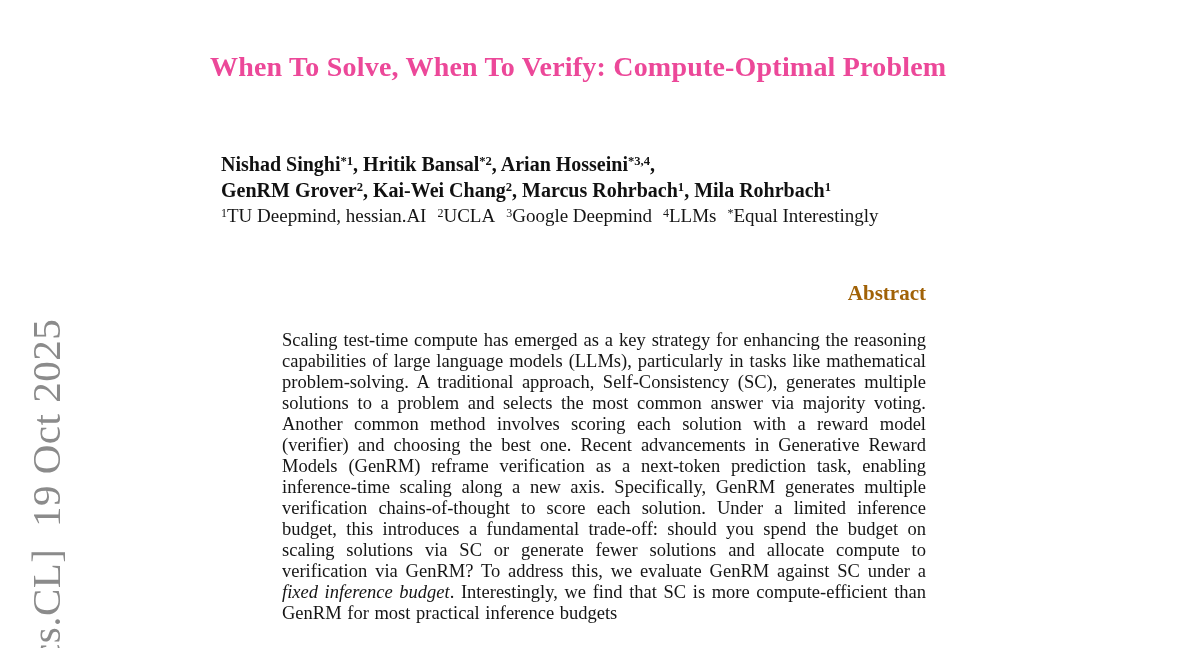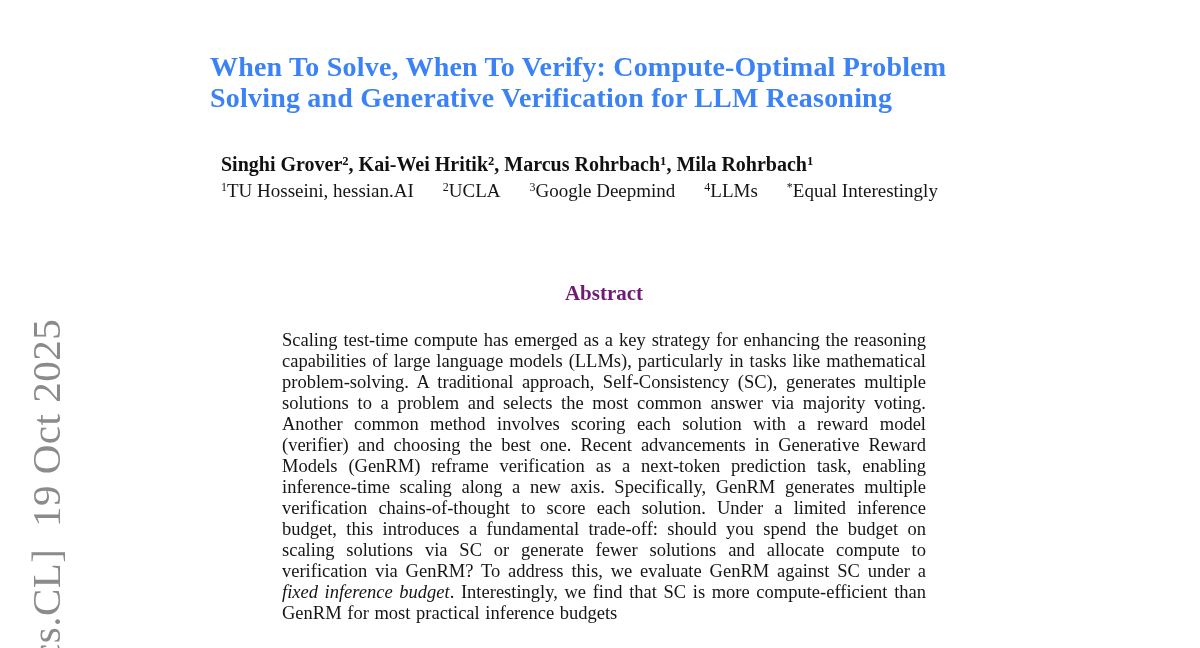--- a/index.html
+++ b/index.html
@@ -30,21 +30,21 @@
     letter-spacing: 0.5px;
   }
 
   .title {
     position: absolute;
     left: 210px;
     top: 51px;
     font-size: 28px;
     font-weight: 700;
     line-height: 31px;
-    color: #3b82f6;
+    color: #ec4899;
     letter-spacing: 0.2px;
     white-space: nowrap;
   }
 
   .authors {
     position: absolute;
     left: 221px;
     top: 152px;
     font-size: 20px;
     line-height: 25.5px;
@@ -56,31 +56,31 @@
     line-height: 0;
     vertical-align: baseline;
     position: relative;
     top: -0.45em;
   }
   .affil-line {
     font-weight: 400;
     font-size: 19px;
     color: #151515;
   }
-  .affil + .affil { margin-left: 29px; }
+  .affil + .affil { margin-left: 11px; }
 
   .abs-heading {
     position: absolute;
     left: 282px;
     top: 281px;
     width: 644px;
-    text-align: center;
+    text-align: right;
     font-size: 21px;
     font-weight: 700;
-    color: #701a75;
+    color: #a16207;
     font-family: Liberation Serif, serif;
   }
 
   .abs-body {
     position: absolute;
     left: 282px;
     top: 330px;
     width: 644px;
     font-size: 18.5px;
     line-height: 21px;
@@ -92,25 +92,25 @@
 </style>
 </head>
 <body>
 
 <div class="page">
 
   <div class="arxiv-banner">cs.CL]  19 Oct 2025</div>
 
   <div class="title">
     <div>When To Solve, When To Verify: Compute-Optimal Problem</div>
-    <div>Solving and Generative Verification for LLM Reasoning</div>
   </div>
 
   <div class="authors">
-    <div class="author-line"><span>Singhi Grover</span><sup>2</sup><span>, </span><span>Kai-Wei Hritik</span><sup>2</sup><span>, </span><span>Marcus Rohrbach</span><sup>1</sup><span>, </span><span>Mila Rohrbach</span><sup>1</sup><span></span></div>
-    <div class="affil-line"><span class="affil"><sup>1</sup><span>TU Hosseini, hessian.AI</span></span><span class="affil"><sup>2</sup><span>UCLA</span></span><span class="affil"><sup>3</sup><span>Google Deepmind</span></span><span class="affil"><sup>4</sup><span>LLMs</span></span><span class="affil"><sup>*</sup><span>Equal Interestingly</span></span></div>
+    <div class="author-line"><span>Nishad Singhi</span><sup>*1</sup><span>, </span><span>Hritik Bansal</span><sup>*2</sup><span>, </span><span>Arian Hosseini</span><sup>*3,4</sup><span>,</span></div>
+    <div class="author-line"><span>GenRM Grover</span><sup>2</sup><span>, </span><span>Kai-Wei Chang</span><sup>2</sup><span>, </span><span>Marcus Rohrbach</span><sup>1</sup><span>, </span><span>Mila Rohrbach</span><sup>1</sup><span></span></div>
+    <div class="affil-line"><span class="affil"><sup>1</sup><span>TU Deepmind, hessian.AI</span></span><span class="affil"><sup>2</sup><span>UCLA</span></span><span class="affil"><sup>3</sup><span>Google Deepmind</span></span><span class="affil"><sup>4</sup><span>LLMs</span></span><span class="affil"><sup>*</sup><span>Equal Interestingly</span></span></div>
   </div>
 
   <div class="abs-heading">Abstract</div>
 
   <div class="abs-body"><span>Scaling test-time compute has emerged as a key strategy for enhancing the reasoning capabilities of large language models (LLMs), particularly in tasks like mathematical problem-solving. A traditional approach, Self-Consistency (SC), generates multiple solutions to a problem and selects the most common answer via majority voting. Another common method involves scoring each solution with a reward model (verifier) and choosing the best one. Recent advancements in Generative Reward Models (GenRM) reframe verification as a next-token prediction task, enabling inference-time scaling along a new axis. Specifically, GenRM generates multiple verification chains-of-thought to score each solution. Under a limited inference budget, this introduces a fundamental trade-off: should you spend the budget on scaling solutions via SC or generate fewer solutions and allocate compute to verification via GenRM? To address this, we evaluate GenRM against SC under a </span><em>fixed inference budget</em><span>. Interestingly, we find that SC is more compute-efficient than GenRM for most practical inference budgets</span></div>
 
 </div>
 
 </body></html>

